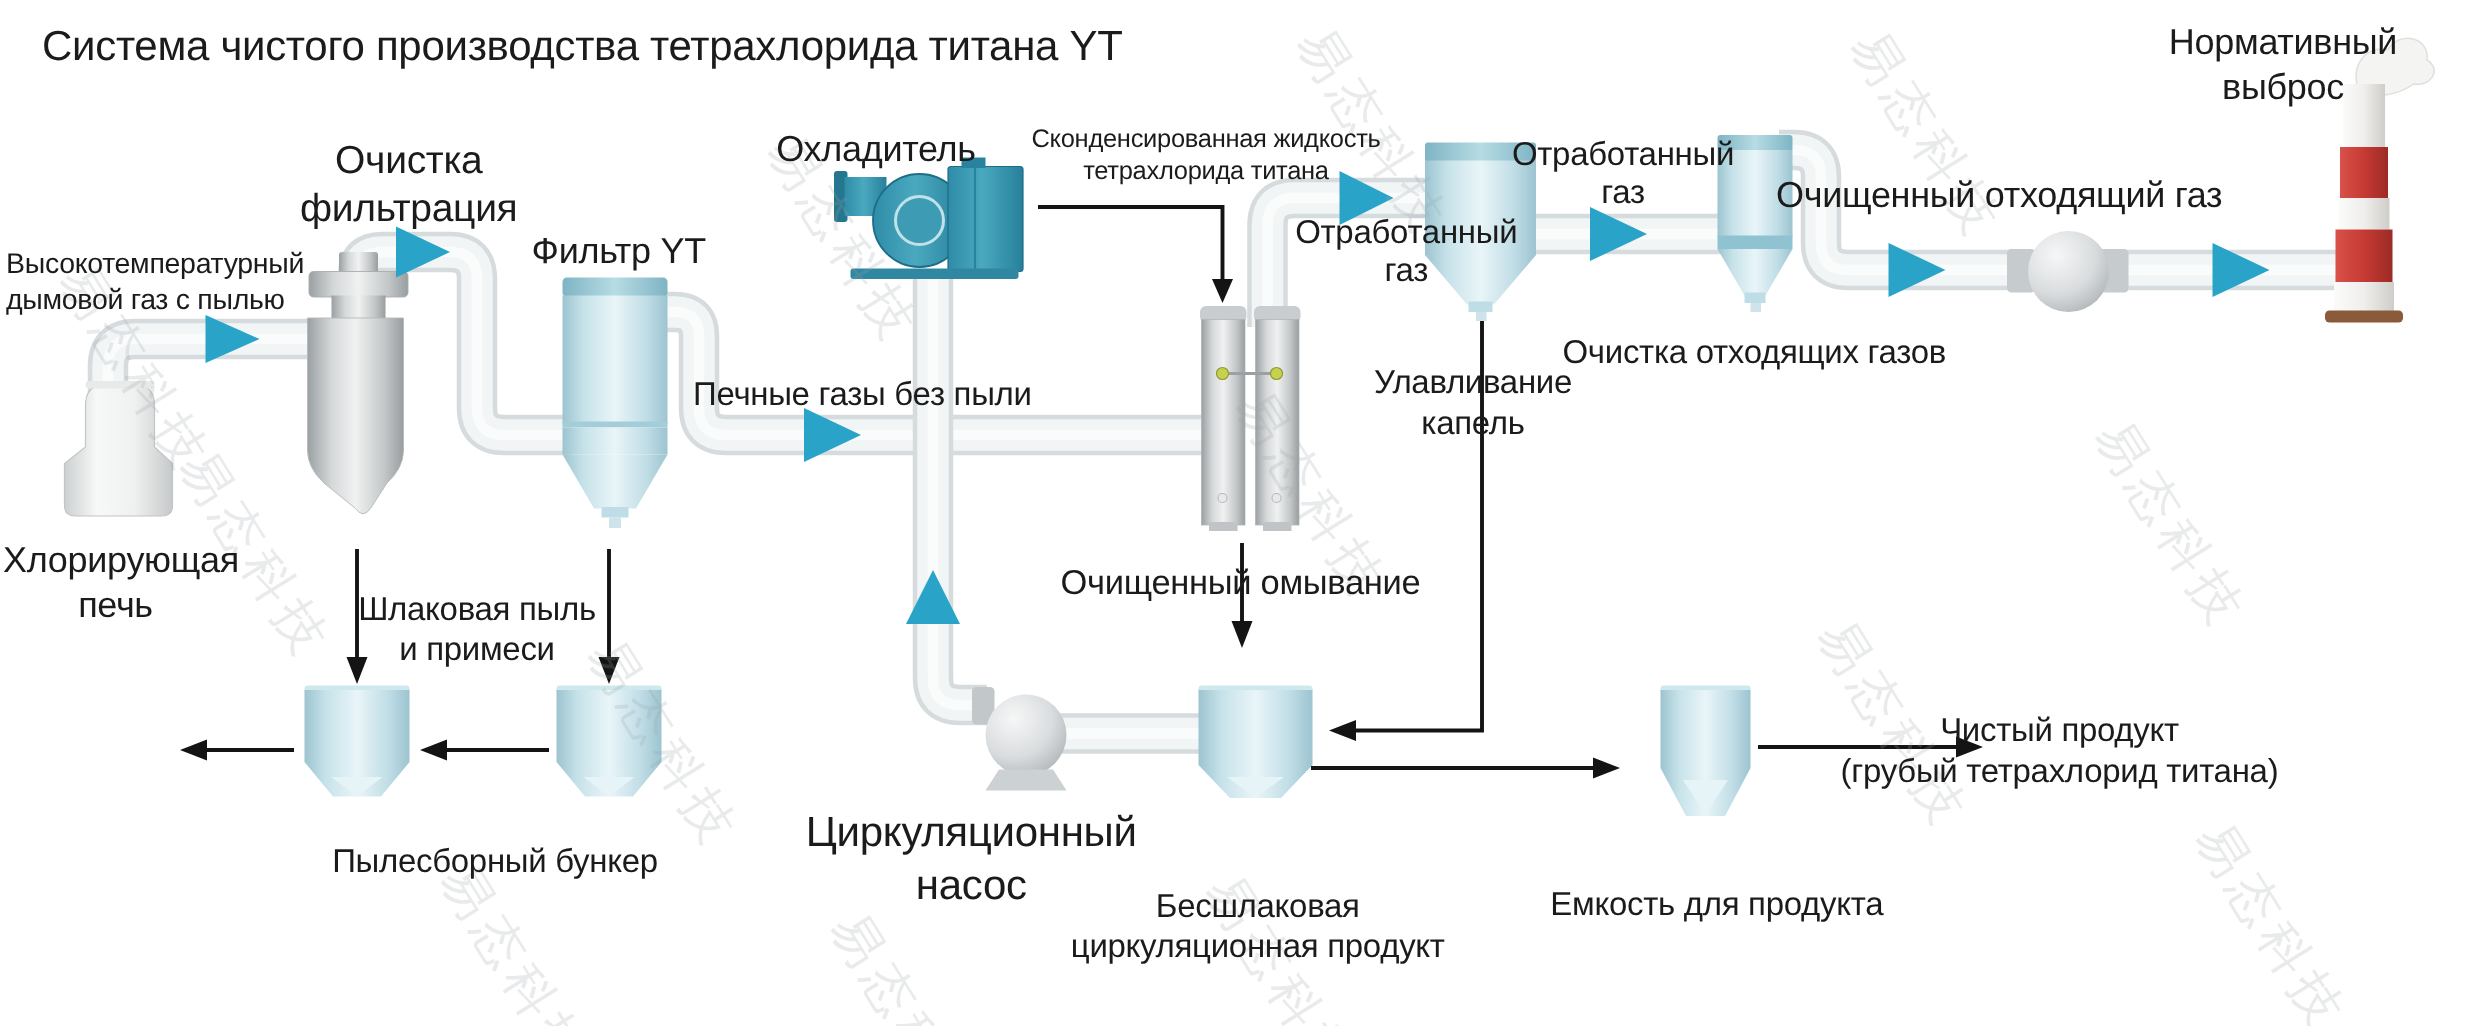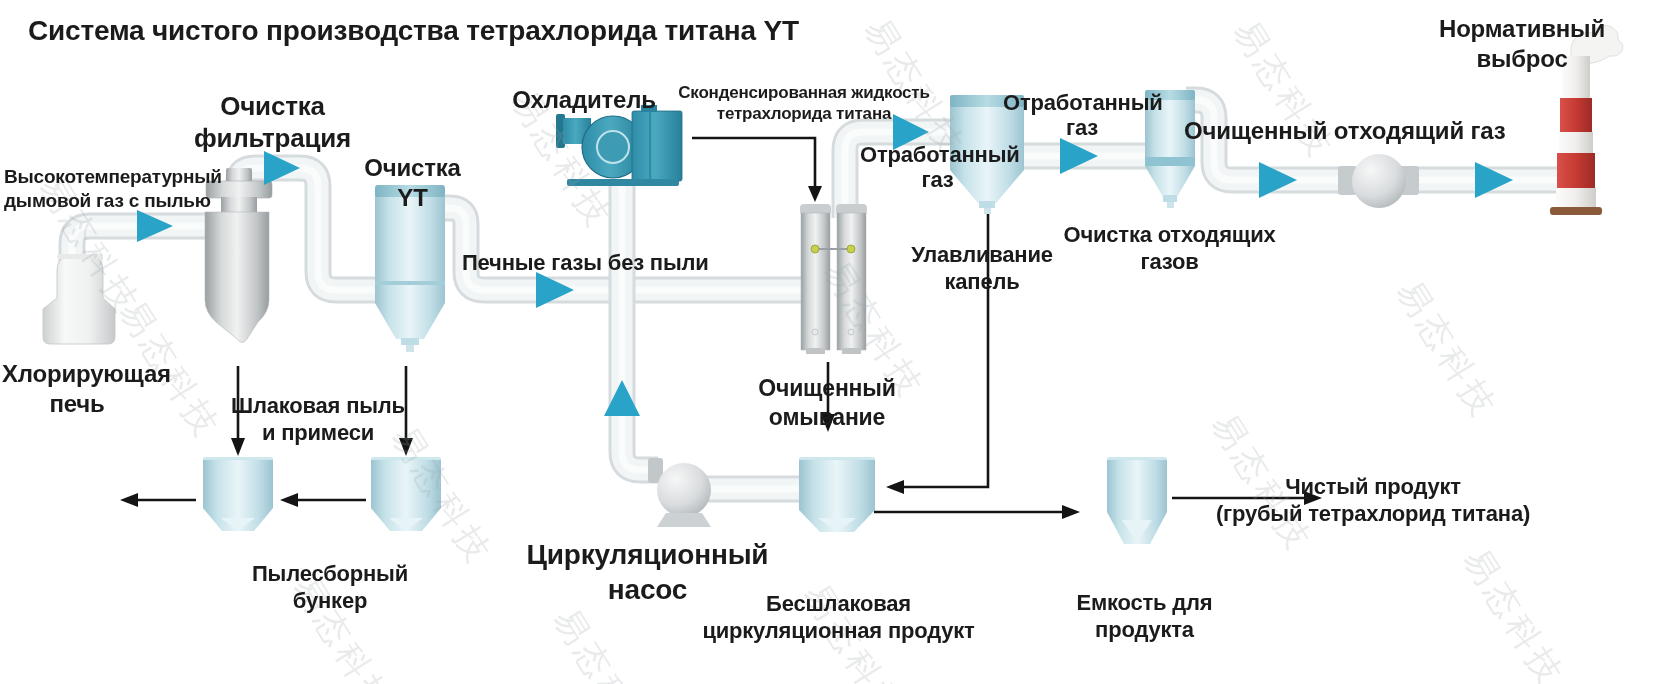--- a/index.html
+++ b/index.html
@@ -1,19 +1,19 @@
 <!DOCTYPE html>
 <html><head>
 <meta charset="utf-8">
 <style>
   html,body{margin:0;padding:0;background:#ffffff}
   .stage{position:relative;width:1654px;height:684px;background:#ffffff;overflow:hidden;
          font-family:"Liberation Sans",sans-serif}
   .stage svg{position:absolute;left:0;top:0}
-  .lbl{position:absolute;font-weight:700;color:#1b1b1b;white-space:pre-line;line-height:1.24;letter-spacing:-0.2px}
+  .lbl{position:absolute;font-weight:400;color:#1b1b1b;white-space:pre-line;line-height:1.24;letter-spacing:-0.2px}
   .c{text-align:center}
   .nw{white-space:nowrap}
   .wm{position:absolute;font-size:34px;letter-spacing:5px;color:#9aa4a8;opacity:.22;
       transform:rotate(58deg);transform-origin:left top;white-space:nowrap;pointer-events:none;font-weight:400}
   
   .pO{fill:none;stroke:#d6dbde;stroke-width:27}
   .pI{fill:none;stroke:#f2f5f6;stroke-width:21}
   .pH{fill:none;stroke:#fbfdfd;stroke-width:7;opacity:.85}
   .thin{stroke:#141414;stroke-width:2.6;fill:none}
   .ah{fill:#141414}
@@ -298,21 +298,21 @@
 
 <div class="lbl" style="left:4px;top:165px;width:228px;font-size:19px">Высокотемпературный
 дымовой газ с пылью</div>
 
 <div class="lbl c" style="left:2px;top:359px;width:150px;font-size:24px">Хлорирующая
 печь</div>
 
 <div class="lbl c" style="left:185px;top:90px;width:175px;font-size:26px">Очистка
 фильтрация</div>
 
-<div class="lbl c" style="left:350px;top:153px;width:125px;font-size:24px">Очистка YT</div>
+<div class="lbl c" style="left:350px;top:153px;width:125px;font-size:24px">Фильтр YT</div>
 
 <div class="lbl c" style="left:213px;top:392px;width:210px;font-size:22px">Шлаковая пыль
 и примеси</div>
 
 <div class="lbl c" style="left:215px;top:560px;width:230px;font-size:22px">Пылесборный бункер</div>
 
 <div class="lbl nw" style="left:462px;top:249px;font-size:22px">Печные газы без пыли</div>
 
 <div class="lbl c" style="left:506px;top:85px;width:156px;font-size:24px">Охладитель</div>
 

